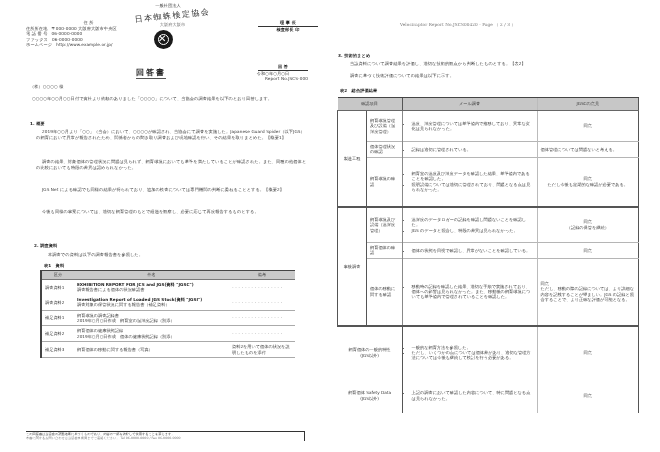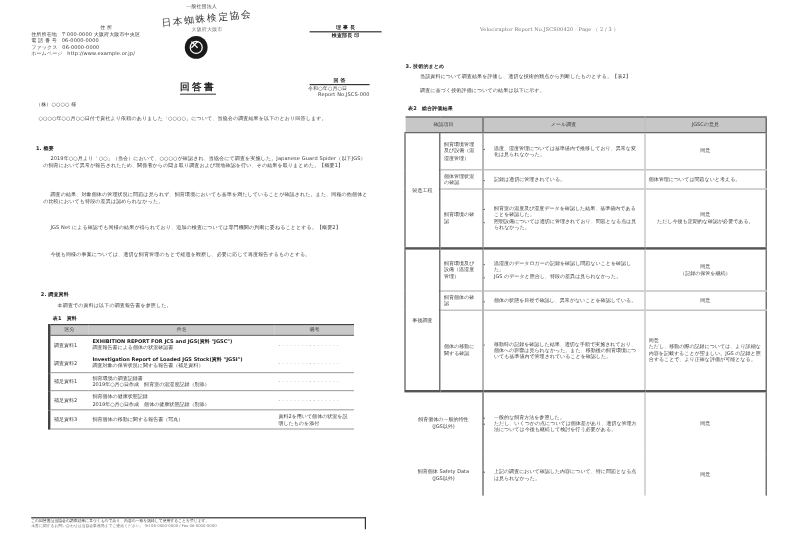--- a/index.html
+++ b/index.html
@@ -15,21 +15,21 @@
   
   .addr { left:26px; top:20px; width:95px; }
   .addr .row { display:flex; gap:4px; white-space:nowrap; overflow:hidden; }
   .org-title { left:130px; top:3px; width:85px; text-align:center; }
   .org-arc { font-size:8px; font-family:"DejaVu Serif", serif; letter-spacing:1.5px; color:#333; transform:rotate(-6deg); }
   .emblem { left:154px; top:30px; width:19px; height:19px; border-radius:50%; background:#1a1a1a; }
   .emblem::before { content:""; position:absolute; left:4px; top:4px; width:11px; height:11px; border-radius:50%; border:1.2px solid #fff; box-sizing:border-box; }
   .emblem::after { content:"✕"; position:absolute; left:4px; top:3px; font-size:10px; color:#fff; line-height:12px; }
   .stamp-right { left:258px; top:20px; width:60px; text-align:center; }
   .stamp-right .line { border-bottom:1px solid #333; }
-  .doc-title { left:150px; top:67px; font-size:8px; font-weight:bold; color:#222; border-bottom:1.2px solid #555; letter-spacing:2px; }
+  .doc-title { left:136px; top:67px; font-size:8px; font-weight:bold; color:#222; border-bottom:1.2px solid #555; letter-spacing:2px; }
   .date-block { left:238px; top:64px; width:70px; text-align:right; }
   
   .para { left:26px; width:285px; text-indent:6px; }
   .heading { font-weight:bold; color:#222; }
   
   table { border-collapse:collapse; }
   .t1 { position:absolute; left:40px; top:270px; width:255px; font-size:4.2px; line-height:5.4px; }
   .t1 th { background:#c9c9c9; border-top:1.5px solid #444; border-bottom:1px solid #777; font-weight:normal; padding:1px 2px; height:6px; }
   .t1 td { padding:2px 3px; vertical-align:middle; }
   .t1 tr.sep td { border-top:1px solid #aaa; }

